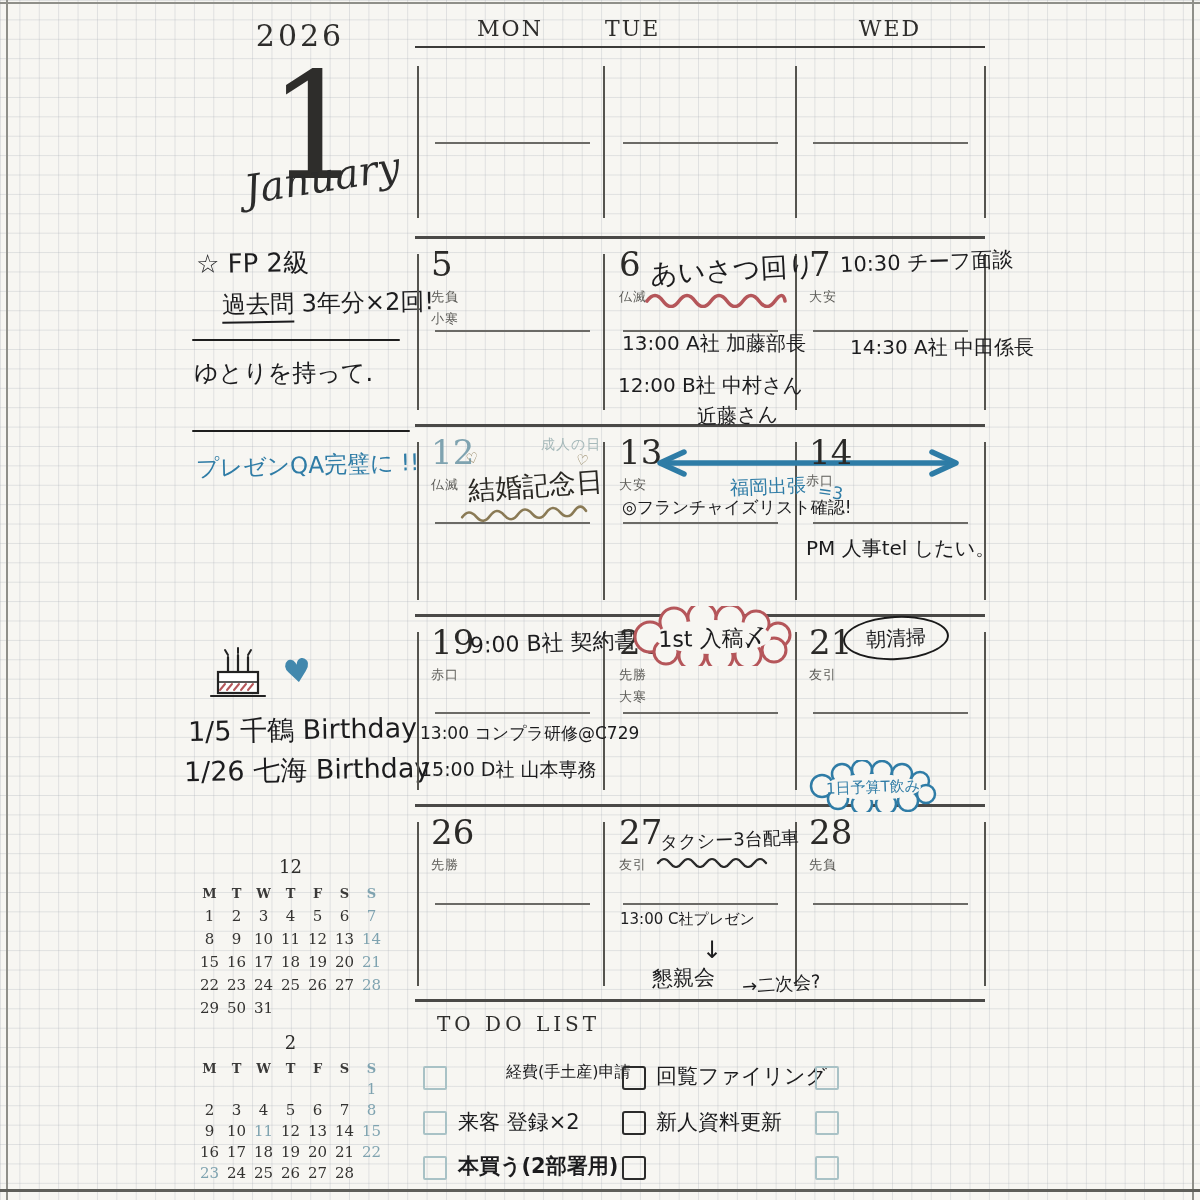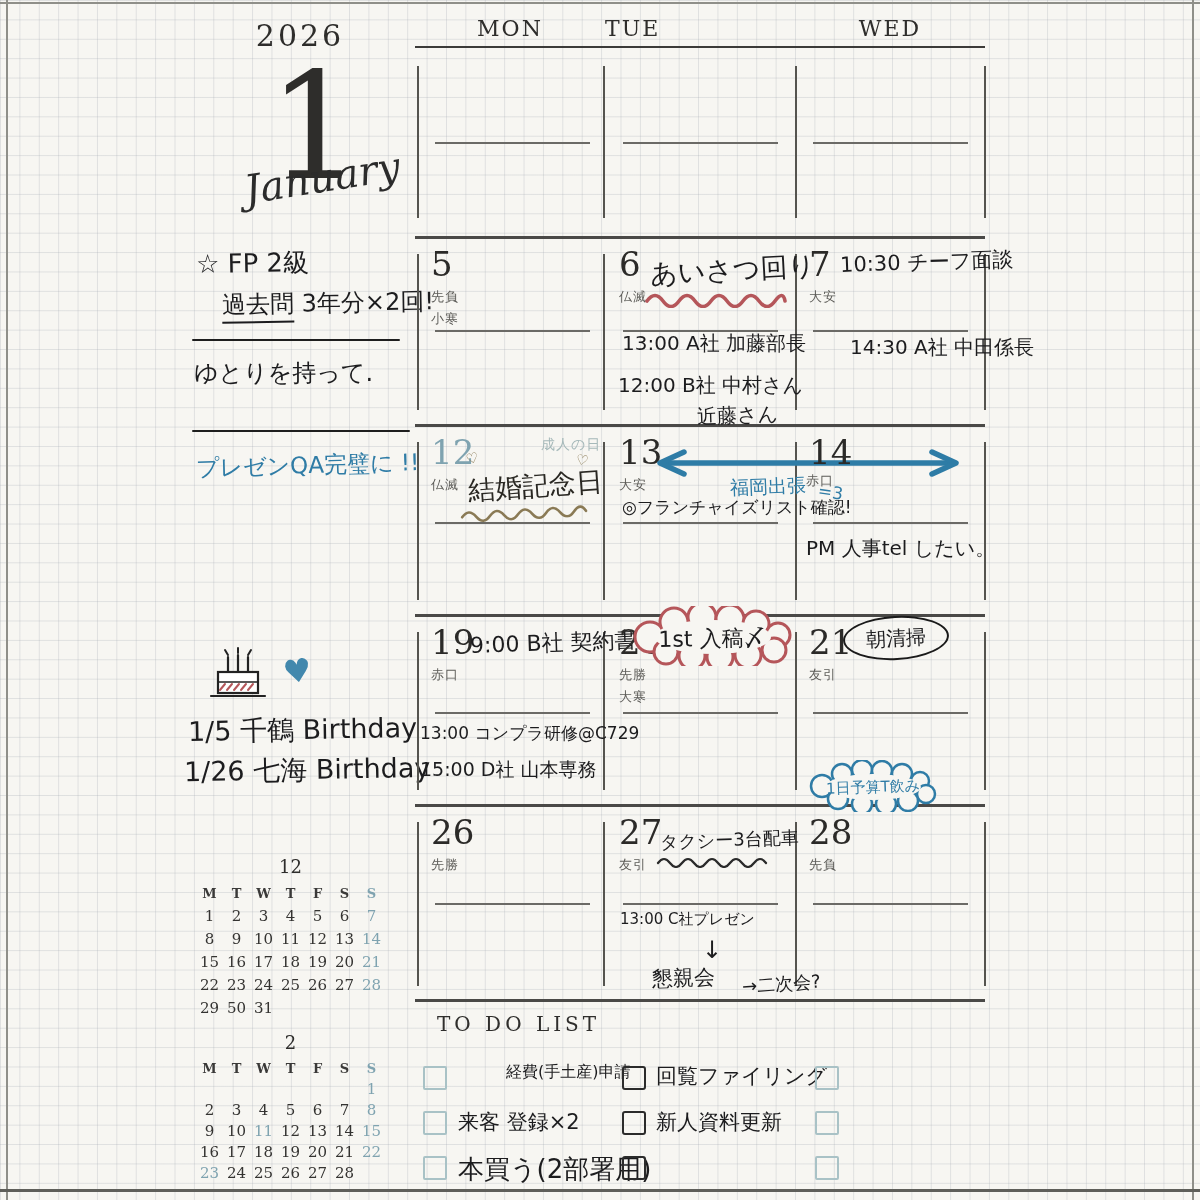--- a/index.html
+++ b/index.html
@@ -334,21 +334,21 @@
   <div class="abs datenum" style="left:809px;top:812px;">28</div>
   <div class="abs rokuyo" style="left:809px;top:856px;">先負</div>
 
   <div class="abs serif" style="left:437px;top:1012px;font-size:20px;letter-spacing:4px;color:#2f2e2c;">TO DO LIST</div>
 
   <div class="todo-box" style="left:423px;top:1066px;"></div>
   <div class="todo-box" style="left:423px;top:1111px;"></div>
   <div class="todo-box" style="left:423px;top:1156px;"></div>
   <div class="abs hand" style="left:458px;top:1062px;font-size:16px;margin-left:48px;">経費(手土産)申請</div>
   <div class="abs hand" style="left:458px;top:1108px;font-size:21px;">来客 登録×2</div>
-  <div class="abs hand" style="left:458px;top:1152px;font-size:26px;">本買う(2部署用)</div>
+  <div class="abs hand" style="left:458px;top:1152px;font-size:21px;font-weight:bold;">本買う(2部署用)</div>
 
   <div class="todo-box dark" style="left:622px;top:1066px;"></div>
   <div class="todo-box dark" style="left:622px;top:1111px;"></div>
   <div class="todo-box dark" style="left:622px;top:1156px;"></div>
   <div class="abs hand" style="left:656px;top:1062px;font-size:21px;">回覧ファイリング</div>
   <div class="abs hand" style="left:656px;top:1108px;font-size:21px;">新人資料更新</div>
   <div class="abs hand" style="left:656px;top:1152px;font-size:21px;"></div>
 
   <div class="todo-box" style="left:815px;top:1066px;"></div>
   <div class="todo-box" style="left:815px;top:1111px;"></div>

